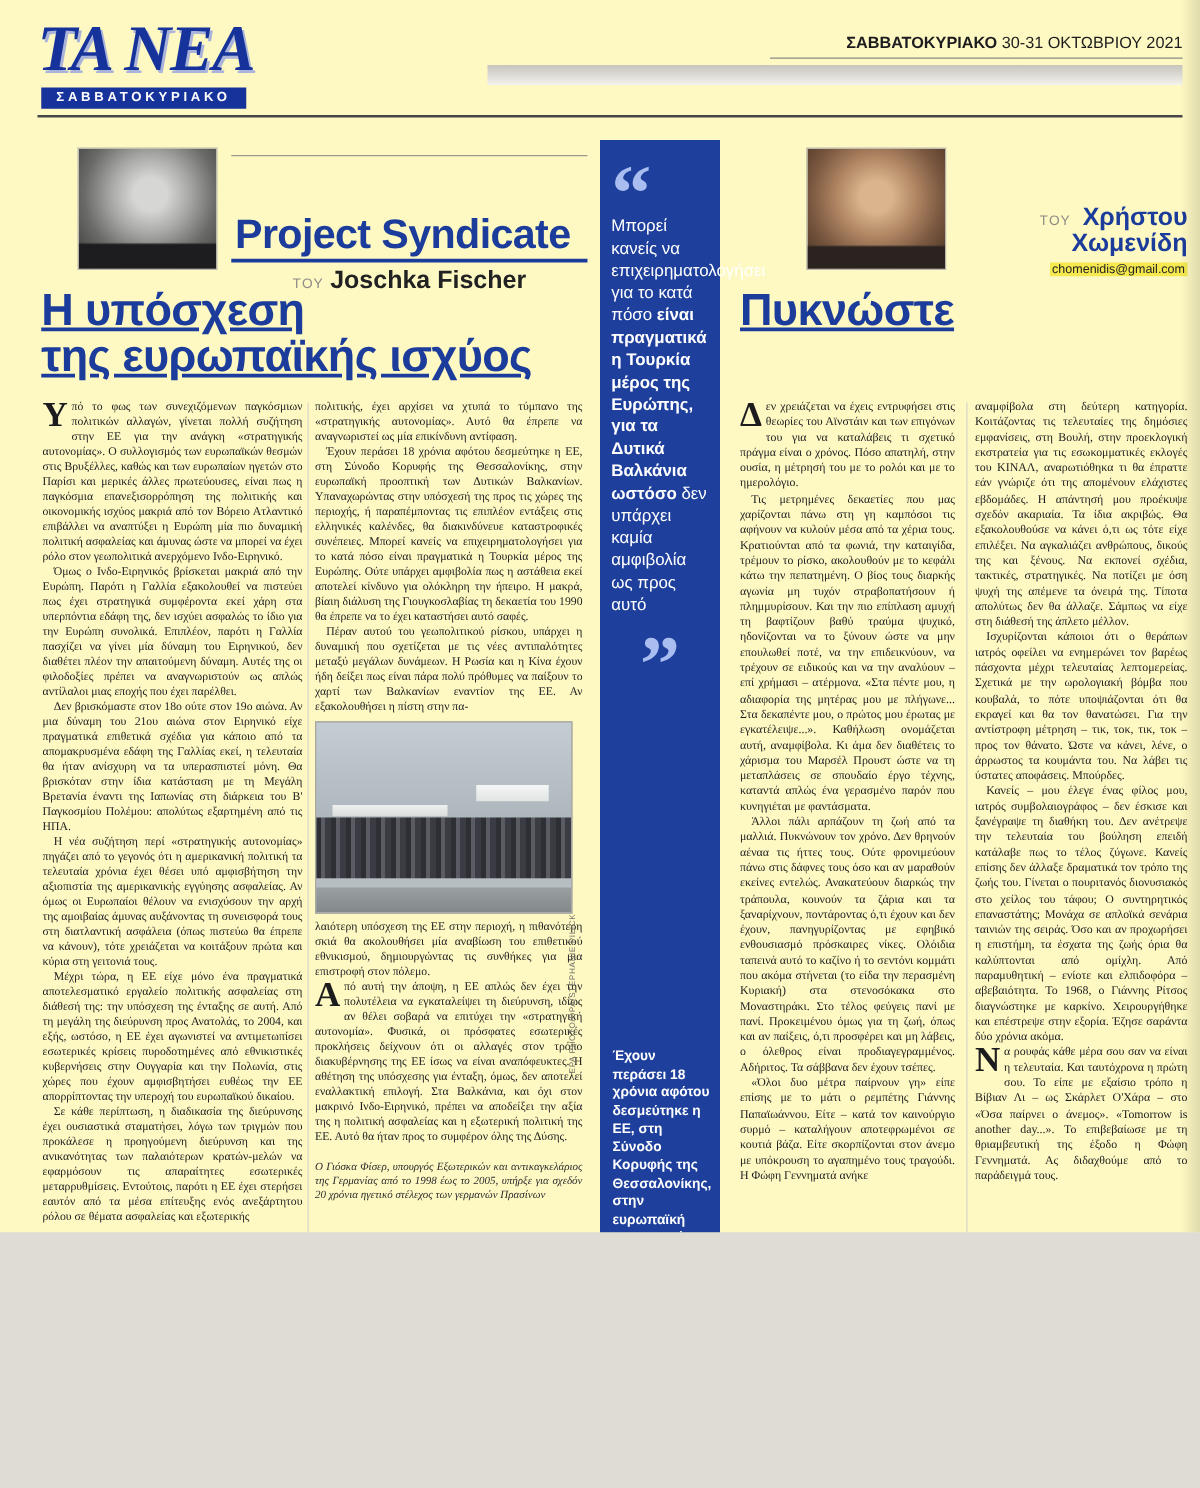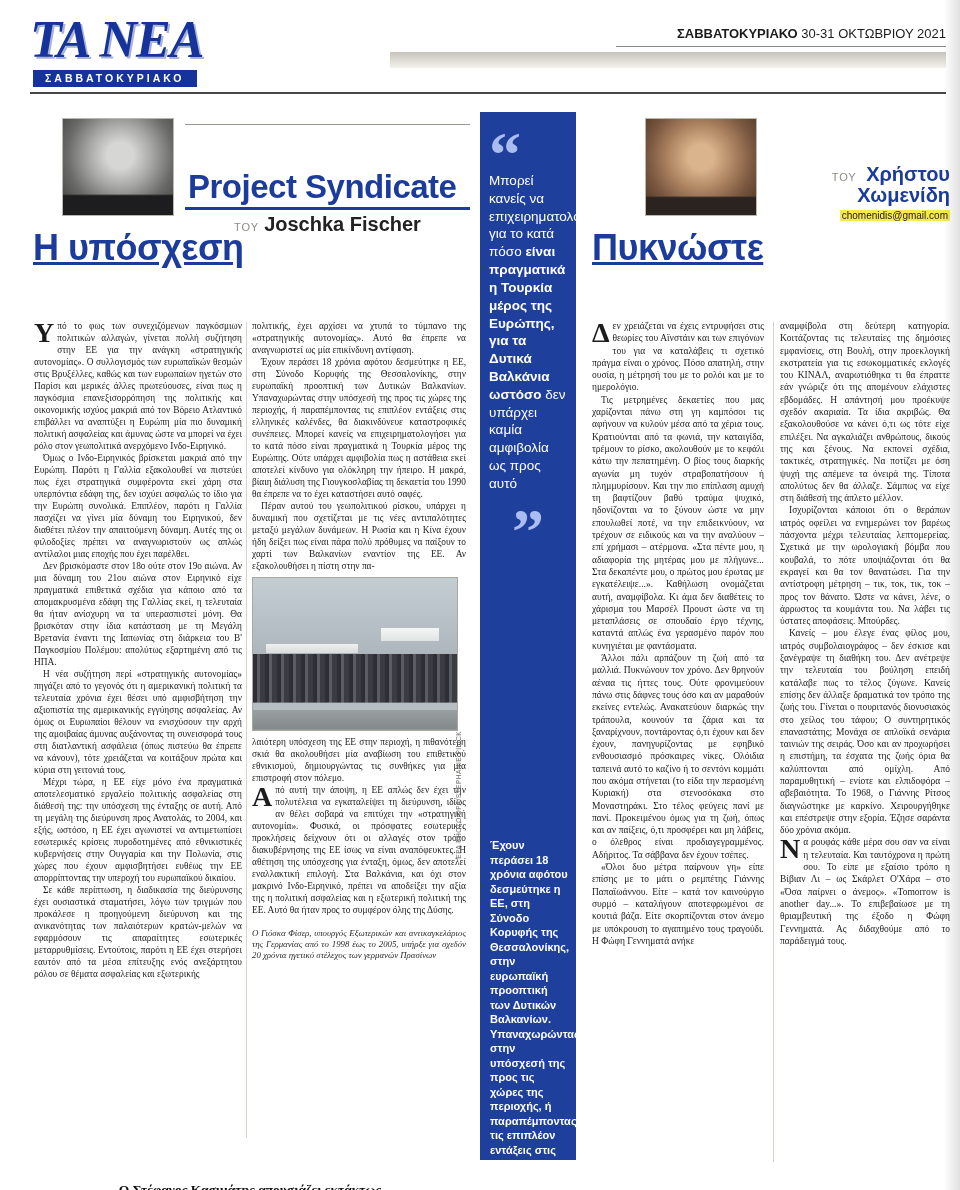--- a/index.html
+++ b/index.html
@@ -1,20 +1,20 @@
 <!DOCTYPE html>
 <html lang="el"><head>
 <meta charset="utf-8">
 <style>
   * { box-sizing: border-box; margin: 0; padding: 0; }
   html,body { background:#dedcd4; }
   .page {
     position: relative;
-    width: 960px; height: 1190px;
-    background: #ffffff;
+    width: 960px; height: 986px;
+    background: #fef9c3;
     overflow: hidden;
     font-family: "Liberation Serif", serif;
     color: #1c1c1e;
   }
   .page::after{
     content:""; position:absolute; top:0; right:0; bottom:0; width:16px;
     background:linear-gradient(to right, rgba(0,0,0,0), rgba(0,0,0,0.12));
     pointer-events:none;
   }
 
@@ -185,20 +185,21 @@
 
   <div class="portrait fischer"></div>
   <div class="kicker-rule"></div>
   <div class="kicker">Project Syndicate</div>
   <div class="byline-left">
     <span class="by-prefix">ΤΟΥ</span><span class="by-name">Joschka Fischer</span>
   </div>
   <div class="byline-rule"></div>
   <h1 class="headline left">
     <span style="display:block">Η υπόσχεση</span>
+    <span style="display:block">της ευρωπαϊκής ισχύος</span>
   </h1>
 
   <div class="col l-col1">
     <p class="noindent"><span class="dropcap">Υ</span><span>πό το φως των συνεχιζόμενων παγκόσμιων πολιτικών αλλαγών, γίνεται πολλή συζήτηση στην ΕΕ για την ανάγκη «στρατηγικής αυτονομίας». Ο συλλογισμός των ευρωπαϊκών θεσμών στις Βρυξέλλες, καθώς και των ευρωπαίων ηγετών στο Παρίσι και μερικές άλλες πρωτεύουσες, είναι πως η παγκόσμια επανεξισορρόπηση της πολιτικής και οικονομικής ισχύος μακριά από τον Βόρειο Ατλαντικό επιβάλλει να αναπτύξει η Ευρώπη μία πιο δυναμική πολιτική ασφαλείας και άμυνας ώστε να μπορεί να έχει ρόλο στον γεωπολιτικά ανερχόμενο Ινδο-Ειρηνικό.</span></p>
     <p>Όμως ο Ινδο-Ειρηνικός βρίσκεται μακριά από την Ευρώπη. Παρότι η Γαλλία εξακολουθεί να πιστεύει πως έχει στρατηγικά συμφέροντα εκεί χάρη στα υπερπόντια εδάφη της, δεν ισχύει ασφαλώς το ίδιο για την Ευρώπη συνολικά. Επιπλέον, παρότι η Γαλλία πασχίζει να γίνει μία δύναμη του Ειρηνικού, δεν διαθέτει πλέον την απαιτούμενη δύναμη. Αυτές της οι φιλοδοξίες πρέπει να αναγνωριστούν ως απλώς αντίλαλοι μιας εποχής που έχει παρέλθει.</p>
     <p>Δεν βρισκόμαστε στον 18ο ούτε στον 19ο αιώνα. Αν μια δύναμη του 21ου αιώνα στον Ειρηνικό είχε πραγματικά επιθετικά σχέδια για κάποιο από τα απομακρυσμένα εδάφη της Γαλλίας εκεί, η τελευταία θα ήταν ανίσχυρη να τα υπερασπιστεί μόνη. Θα βρισκόταν στην ίδια κατάσταση με τη Μεγάλη Βρετανία έναντι της Ιαπωνίας στη διάρκεια του Β' Παγκοσμίου Πολέμου: απολύτως εξαρτημένη από τις ΗΠΑ.</p>
     <p>Η νέα συζήτηση περί «στρατηγικής αυτονομίας» πηγάζει από το γεγονός ότι η αμερικανική πολιτική τα τελευταία χρόνια έχει θέσει υπό αμφισβήτηση την αξιοπιστία της αμερικανικής εγγύησης ασφαλείας. Αν όμως οι Ευρωπαίοι θέλουν να ενισχύσουν την αρχή της αμοιβαίας άμυνας αυξάνοντας τη συνεισφορά τους στη διατλαντική ασφάλεια (όπως πιστεύω θα έπρεπε να κάνουν), τότε χρειάζεται να κοιτάξουν πρώτα και κύρια στη γειτονιά τους.</p>
     <p>Μέχρι τώρα, η ΕΕ είχε μόνο ένα πραγματικά αποτελεσματικό εργαλείο πολιτικής ασφαλείας στη διάθεσή της: την υπόσχεση της ένταξης σε αυτή. Από τη μεγάλη της διεύρυνση προς Ανατολάς, το 2004, και εξής, ωστόσο, η ΕΕ έχει αγωνιστεί να αντιμετωπίσει εσωτερικές κρίσεις πυροδοτημένες από εθνικιστικές κυβερνήσεις στην Ουγγαρία και την Πολωνία, στις χώρες που έχουν αμφισβητήσει ευθέως την ΕΕ απορρίπτοντας την υπεροχή του ευρωπαϊκού δικαίου.</p>
     <p>Σε κάθε περίπτωση, η διαδικασία της διεύρυνσης έχει ουσιαστικά σταματήσει, λόγω των τριγμών που προκάλεσε η προηγούμενη διεύρυνση και της ανικανότητας των παλαιότερων κρατών-μελών να εφαρμόσουν τις απαραίτητες εσωτερικές μεταρρυθμίσεις. Εντούτοις, παρότι η ΕΕ έχει στερήσει εαυτόν από τα μέσα επίτευξης ενός ανεξάρτητου ρόλου σε θέματα ασφαλείας και εξωτερικής</p>
   </div>

